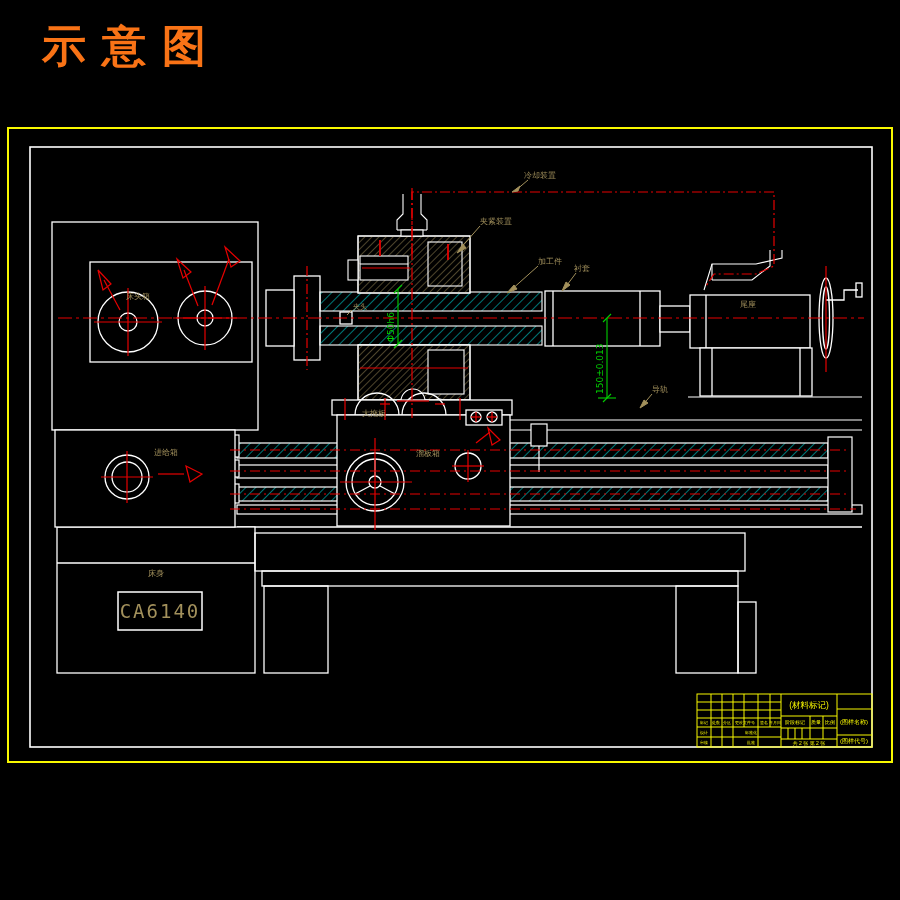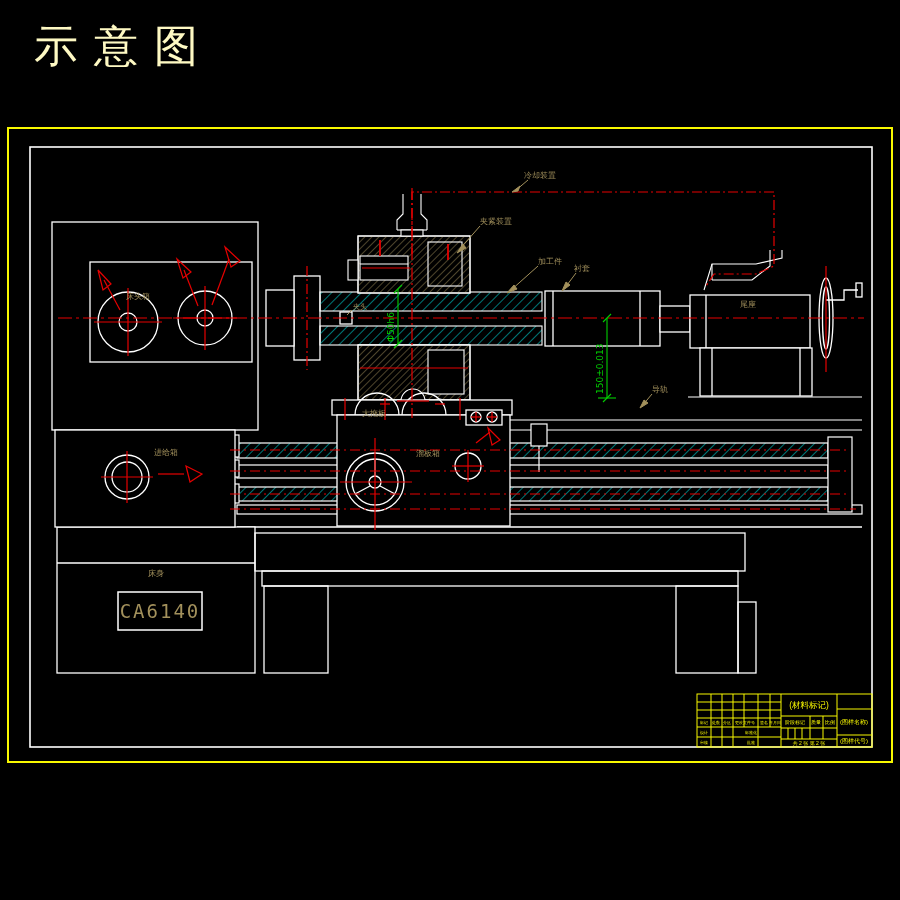--- a/index.html
+++ b/index.html
@@ -1,18 +1,18 @@
 <!DOCTYPE html>
 <html><head>
 <meta charset="utf-8">
 <style>
   html,body{margin:0;padding:0;background:#000;width:900px;height:900px;overflow:hidden;}
   .page{position:relative;width:900px;height:900px;background:#000;font-family:"Liberation Sans",sans-serif;}
-  .big-title{position:absolute;left:34px;top:24px;font-family:"DejaVu Serif",serif;font-weight:normal;
-    font-size:44px;color:#fef9c3;letter-spacing:16px;line-height:1;}
+  .big-title{position:absolute;left:42px;top:24px;font-family:"DejaVu Serif",serif;font-weight:bold;
+    font-size:44px;color:#f97316;letter-spacing:16px;line-height:1;}
   svg text{font-family:"Liberation Sans",sans-serif;}
   .cadlabel{fill:#a3915c;font-size:8px;}
   .cadlabel-s{fill:#a3915c;font-size:7px;}
   .model{fill:#a3915c;font-size:19px;font-family:"DejaVu Sans Mono",monospace;letter-spacing:2px;}
   .dimtxt{fill:#00d000;font-size:9px;font-family:"DejaVu Sans",sans-serif;}
   .tb9{fill:#f8f800;font-size:8.5px;}
   .tb6{fill:#f8f800;font-size:6px;}
   .tb5{fill:#f8f800;font-size:5px;}
   .tb4{fill:#f8f800;font-size:4px;}
 </style>

